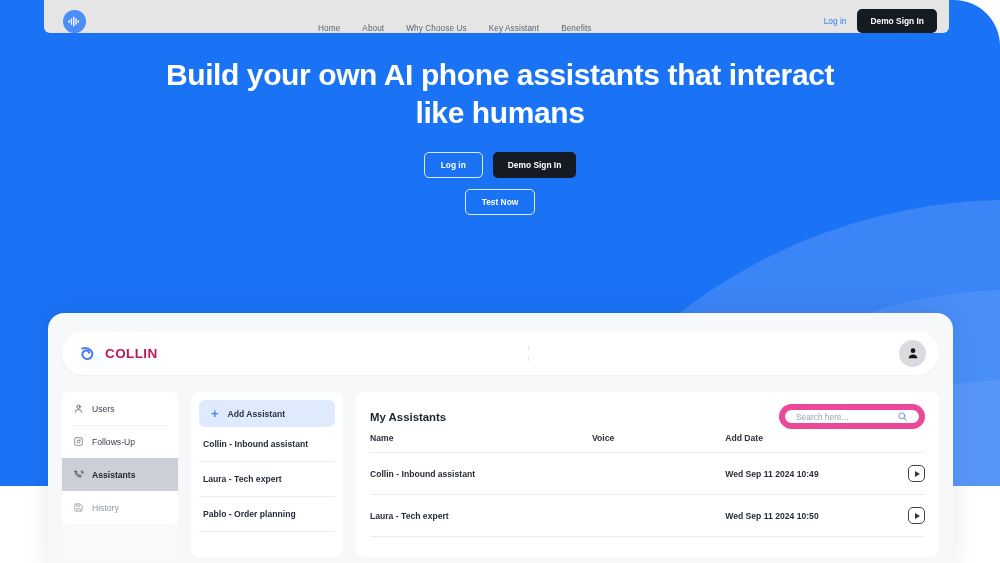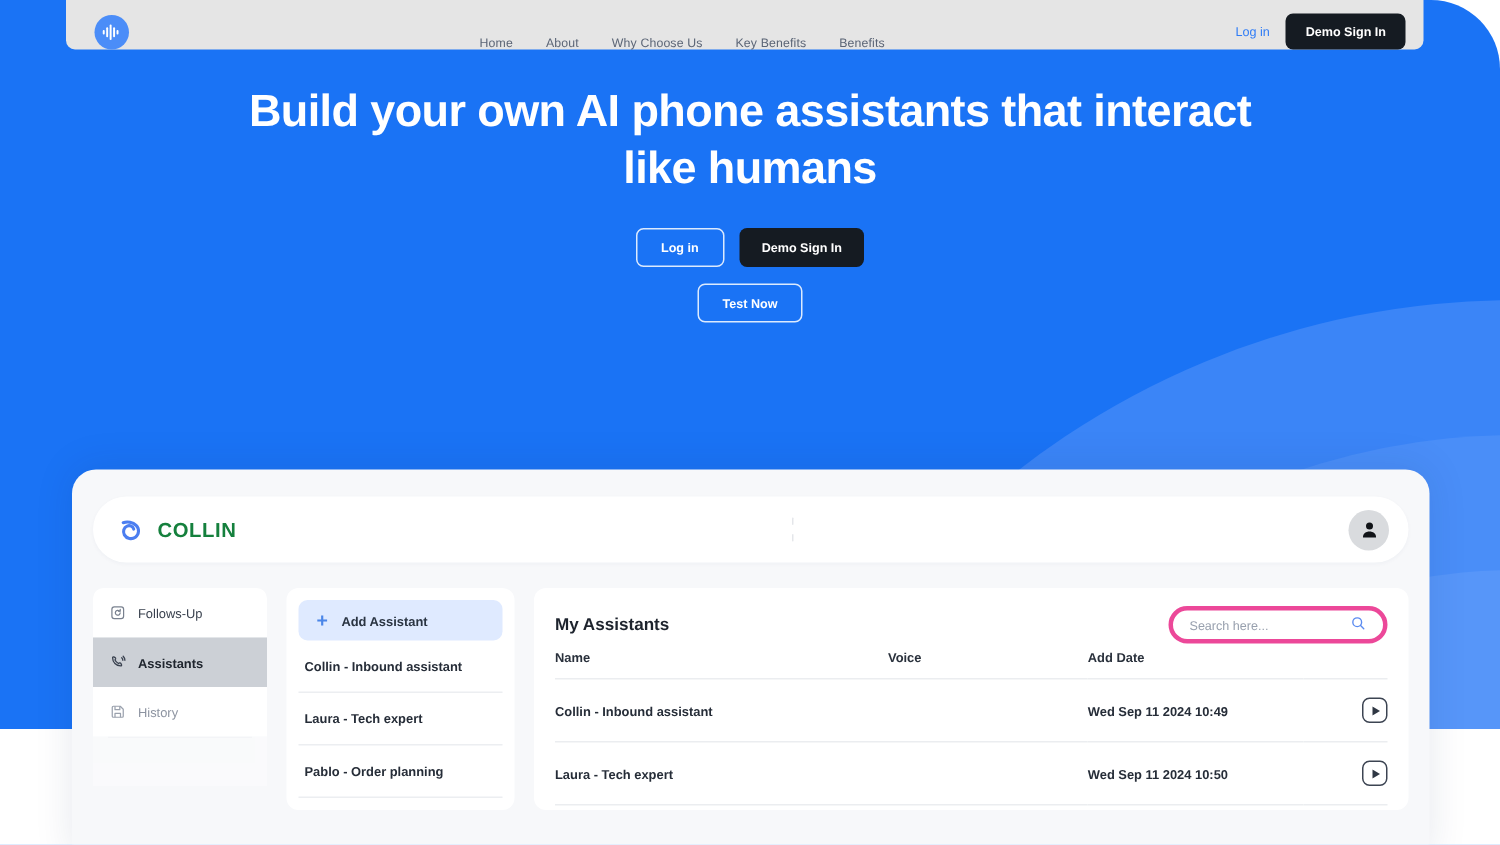--- a/index.html
+++ b/index.html
@@ -102,21 +102,21 @@
     z-index: 30; overflow: hidden;
   }
   .dash-header {
     margin: 18px 14px 0 14px; height: 44px; background:#ffffff;
     border-radius: 22px;
     display:flex; align-items:center;
     box-shadow: 0 1px 3px rgba(20,40,90,.04);
   }
   .dash-logo-wrap { display:flex; align-items:center; gap: 8px; margin-left: 16px; }
   .dash-logo-mark { width: 19px; height: 19px; display:block; }
-  .dash-logo-text { font-size: 13.5px; font-weight: 700; color:#15803d; letter-spacing: .4px; }
+  .dash-logo-text { font-size: 13.5px; font-weight: 700; color:#be185d; letter-spacing: .4px; }
   .dash-header-mid { flex: 1 1 auto; display:flex; align-items:center; justify-content:center; }
   .dots { display:flex; flex-direction: column; gap: 6px; opacity:.22; }
   .dots span { display:block; width:1.5px; height: 5px; background:#8a93a3; border-radius:1px;}
   .avatar {
     width: 27px; height: 27px; border-radius:50%; background:#d9dbde;
     margin-right: 13px; display:flex; align-items:center; justify-content:center; flex:0 0 auto;
     cursor:pointer;
   }
 
   .dash-body { display:flex; gap: 13px; padding: 17px 14px 0 14px; }
@@ -150,21 +150,21 @@
     font-size: 8.6px; font-weight:700; color:#262d38; height: 35px;
     display:flex; align-items:center; padding: 0 4px;
     border-bottom: 1px solid #eceef1; cursor:pointer;
   }
 
   
   .main-panel { flex: 1 1 auto; background:#fff; border-radius: 8px; padding: 12px 14px 0 14px; min-width:0; }
   .mp-top { display:flex; align-items:center; justify-content:space-between; }
   .mp-title { font-size: 11.4px; font-weight:700; color:#1d232d; }
   .search-box {
-    width: 146px; height: 25px; border:3px solid #ec4899; border-radius: 14px;
+    width: 146px; height: 25px; border:6px solid #ec4899; border-radius: 14px;
     display:flex; align-items:center; padding: 0 11px; gap:6px; background:#fff;
     cursor:text;
   }
   .search-box input {
     flex:1 1 auto; border:none; outline:none; font-size: 8.4px; color:#6a7385;
     font-family:"Liberation Sans", sans-serif; background:transparent; min-width:0;
   }
   .search-box input::placeholder { color:#98a0ae; }
 
   table.assist-table { width:100%; border-collapse: collapse; margin-top: 4px; table-layout: fixed; }
@@ -214,21 +214,21 @@
           <rect x="7.4" y="2.2" width="1.3" height="6.6" rx="0.6"></rect>
           <rect x="9.7" y="4" width="1.3" height="3" rx="0.6"></rect>
         </g>
       </svg>
     </div>
 
     <div class="nav-links">
       <span class="nav-link">Home</span>
       <span class="nav-link">About</span>
       <span class="nav-link">Why Choose Us</span>
-      <span class="nav-link">Key Benefits</span>
+      <span class="nav-link">Key Assistant</span>
       <span class="nav-link">Benefits</span>
     </div>
 
     <div class="nav-right">
       <span class="nav-login">Log in</span>
       <button class="nav-demo">Demo Sign In</button>
     </div>
   </div>
 
   <div class="hero-content">
@@ -263,20 +263,29 @@
         <svg width="14" height="14" viewBox="0 0 24 24" aria-hidden="true">
           <circle cx="12" cy="8" r="4" fill="#111418"></circle>
           <path d="M4.5 21c0-4.2 3.4-6.6 7.5-6.6s7.5 2.4 7.5 6.6z" fill="#111418"></path>
         </svg>
       </div>
     </div>
 
     <div class="dash-body">
 
       <div class="sidebar">
+        <div class="side-item">
+          <span class="sic">
+            <svg width="11" height="11" viewBox="0 0 24 24" fill="none" stroke="#49505d" stroke-width="1.9" stroke-linecap="round">
+              <circle cx="12" cy="8" r="3.6"></circle>
+                <path d="M5 20c0-3.6 3.1-5.6 7-5.6s7 2 7 5.6"></path>
+            </svg>
+          </span>
+          <span>Users</span>
+        </div>
 
         <div class="side-item">
           <span class="sic">
             <svg width="11" height="11" viewBox="0 0 24 24" fill="none" stroke="#707embd" stroke-width="1.8" stroke-linecap="round">
               <rect x="3.5" y="3.5" width="17" height="17" rx="3.5" stroke="#79818f"></rect>
               <path d="M15.5 12a3.5 3.5 0 1 1-1.1-2.5" stroke="#79818f"></path>
               <path d="M15.6 7.2v2.6h-2.6" stroke="#79818f"></path>
             </svg>
           </span>
           <span>Follows-Up</span>

